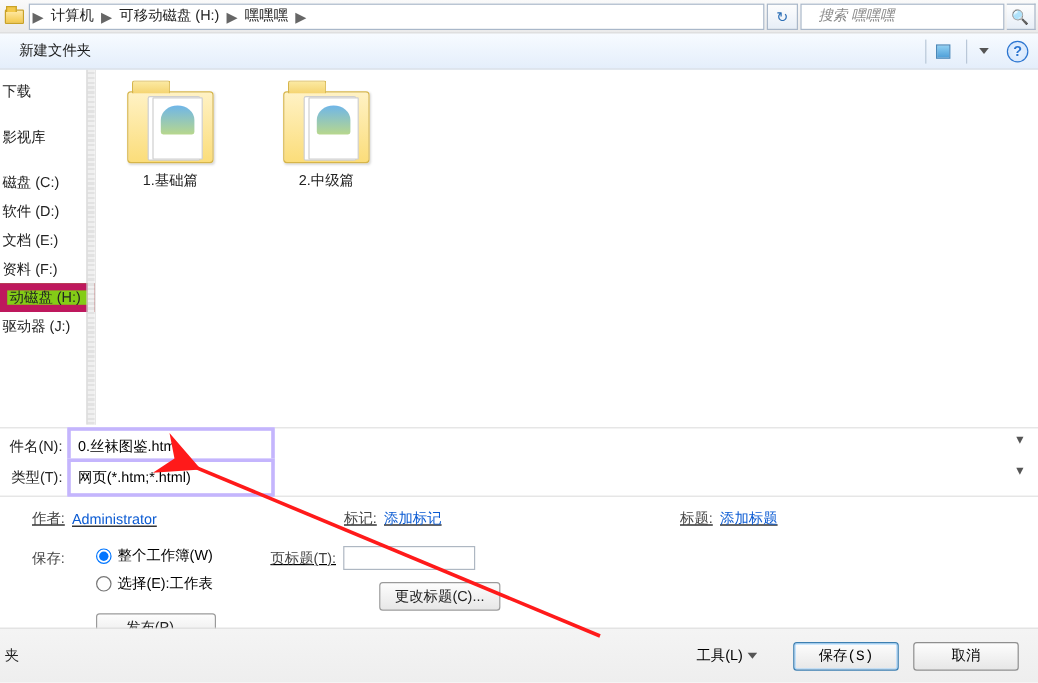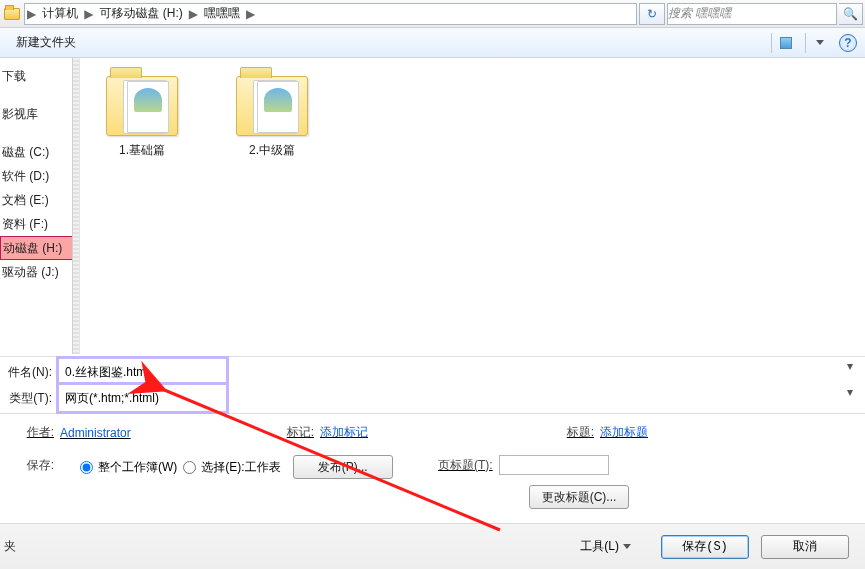--- a/index.html
+++ b/index.html
@@ -7,36 +7,36 @@
   
   
   .addr-row { height: 28px; background: linear-gradient(#fafafa,#eaeaea); border-bottom: 1px solid #d0d0d0; display: flex; align-items: center; padding: 0 2px; }
   .addr-folder { width: 20px; height: 22px; display: flex; align-items: center; justify-content: center; }
   .folder-glyph { width: 16px; height: 12px; background: linear-gradient(#ffe9a6,#f3c94b); border: 1px solid #c9a227; border-radius: 1px; position: relative; }
   .folder-glyph::before { content:""; position:absolute; top:-4px; left:0; width:7px; height:4px; background:#f3c94b; border:1px solid #c9a227; border-bottom:none; }
   .addr-box { flex: 1; height: 22px; background: #fff; border: 1px solid #a9b7c9; display: flex; align-items: center; margin: 0 2px; }
   .crumb { display:flex; align-items:center; height:100%; padding:0 4px; color:#222; }
   .crumb-sep { color:#666; padding:0 2px; }
   .addr-refresh { width: 26px; height: 22px; border: 1px solid #a9b7c9; background: linear-gradient(#fdfdfd,#e7eef7); display:flex; align-items:center; justify-content:center; color:#2a6db5; margin-right:2px; }
-  .search-box { width: 170px; height: 22px; border: 1px solid #a9b7c9; background: #fff; display:flex; align-items:center; margin-right:2px; padding: 0 0; color:#888; font-style: italic; }
+  .search-box { width: 170px; height: 22px; border: 1px solid #a9b7c9; background: #fff; display:flex; align-items:center; margin-right:2px; padding: 0 14px; color:#888; font-style: italic; }
   .search-mag { width:24px; height:22px; border:1px solid #a9b7c9; border-left:none; background:linear-gradient(#fdfdfd,#e7eef7); display:flex; align-items:center; justify-content:center; color:#2a6db5; }
   
   
   .tool-row { height: 30px; background: linear-gradient(#f7fbff,#e4eefb); border-bottom: 1px solid #cdd7e3; display:flex; align-items:center; padding: 0 8px; justify-content: space-between; }
   .tool-left { display:flex; align-items:center; gap:8px; }
   .tool-btn-flat { padding: 3px 8px; color:#1a1a1a; }
   .tool-right { display:flex; align-items:center; gap:6px; }
   .icon-views { width:28px; height:20px; border-left:1px solid #b9c7d8; display:flex; align-items:center; justify-content:center; position:relative; }
   .help-icon { width:18px; height:18px; border:1.5px solid #2a74d0; border-radius:50%; color:#2a74d0; display:flex; align-items:center; justify-content:center; font-weight:bold; background:radial-gradient(#eaf3ff,#cfe3fb); }
   
   
   .main-area { display:flex; height: 296px; }
   .sidebar { width: 80px; border-right: 1px solid #e6e6e6; overflow:hidden; position:relative; }
   .side-label { height: 24px; display:flex; align-items:center; padding-left:2px; color:#222; white-space:nowrap; }
-  .side-label.sel { background:#fca5a5; border:1px solid #be185d; }
+  .side-label.sel { background:#84cc16; border:6px solid #be185d; }
   .side-divider { position:absolute; right:0; top:0; bottom:0; width:7px; background:repeating-linear-gradient(#f0f0f0,#f0f0f0 2px,#e2e2e2 2px,#e2e2e2 4px); border-left:1px solid #d0d0d0; }
   
   .file-pane { flex:1; padding: 18px 12px; display:flex; gap: 30px; align-items:flex-start; }
   .folder-item { width: 100px; display:flex; flex-direction:column; align-items:center; gap:6px; }
   .big-folder { width:72px; height:60px; background:linear-gradient(#fff2c5,#fbdd7a); border:1px solid #d6b54a; border-radius:3px; position:relative; box-shadow: 1px 1px 2px rgba(0,0,0,0.15); }
   .big-folder::before { content:""; position:absolute; top:-10px; left:3px; width:30px; height:10px; background:linear-gradient(#fbe9a2,#f5d470); border:1px solid #d6b54a; border-bottom:none; border-radius:2px 2px 0 0; }
   .big-folder .page { position:absolute; width:42px; height:52px; background:#fff; border:1px solid #cfcfcf; right:8px; top:4px; border-radius:1px; box-shadow:-3px 0 0 #fff,-3px 0 0 1px #cfcfcf; }
   .big-folder .page::after { content:""; position:absolute; top:6px; left:6px; width:28px; height:24px; border-radius:50% 50% 2px 2px; background:linear-gradient(#6fb6e8,#b7d78d); }
   .folder-label { color:#222; text-align:center; }
   
@@ -48,21 +48,21 @@
   .combo-wrap { flex:1; position:relative; }
   .combo-wrap .arrow { position:absolute; right:4px; top:3px; color:#555; pointer-events:none; }
   .divider-line { height:1px; background:#e0e0e0; margin: 2px 0; }
   
   
   .meta-area { padding: 8px 8px 4px 8px; }
   .meta-grid { display:grid; grid-template-columns: 250px 270px 280px; gap: 6px 10px; align-items:center; }
   .meta-cell { display:flex; align-items:center; gap:6px;text-decoration:underline; }
   .meta-key { color:#444; text-align:right; min-width:46px; }
   .meta-link { color:#0b5bd3; }
-  .radio-col { display:flex; flex-direction:row; gap:6px; padding-left:20px; }
+  .radio-col { display:flex; flex-direction:column; gap:6px; padding-left:20px; }
   .radio-row { display:flex; align-items:center; gap:5px; }
   input[type=radio] { width:13px; height:13px; }
   input[type=checkbox] { width:13px; height:13px; }
   .text-in { width:110px; height:20px; border:1px solid #aeb7c2; background:#fff; }
   .std-btn { min-width:100px; height:24px; background:linear-gradient(#fdfdfd,#e7e7e7); border:1px solid #9a9a9a; border-radius:3px; color:#222; display:inline-flex; align-items:center; justify-content:center; padding:0 12px; }
   
   
   .bottom-bar { position:absolute; bottom:0; left:0; right:0; height:46px; background:linear-gradient(#f4f4f4,#eeeeee); border-top:1px solid #dcdcdc; display:flex; align-items:center; justify-content:flex-end; padding: 0 16px; gap:12px; }
   .bottom-left-label { position:absolute; left:4px; bottom:14px; color:#222; }
   .bottom-btn { min-width:88px; height:24px; background:linear-gradient(#fdfdfd,#e7e7e7); border:1px solid #8f8f8f; border-radius:3px; display:flex; align-items:center; justify-content:center; gap:4px;font-family:Liberation Mono, monospace; }

